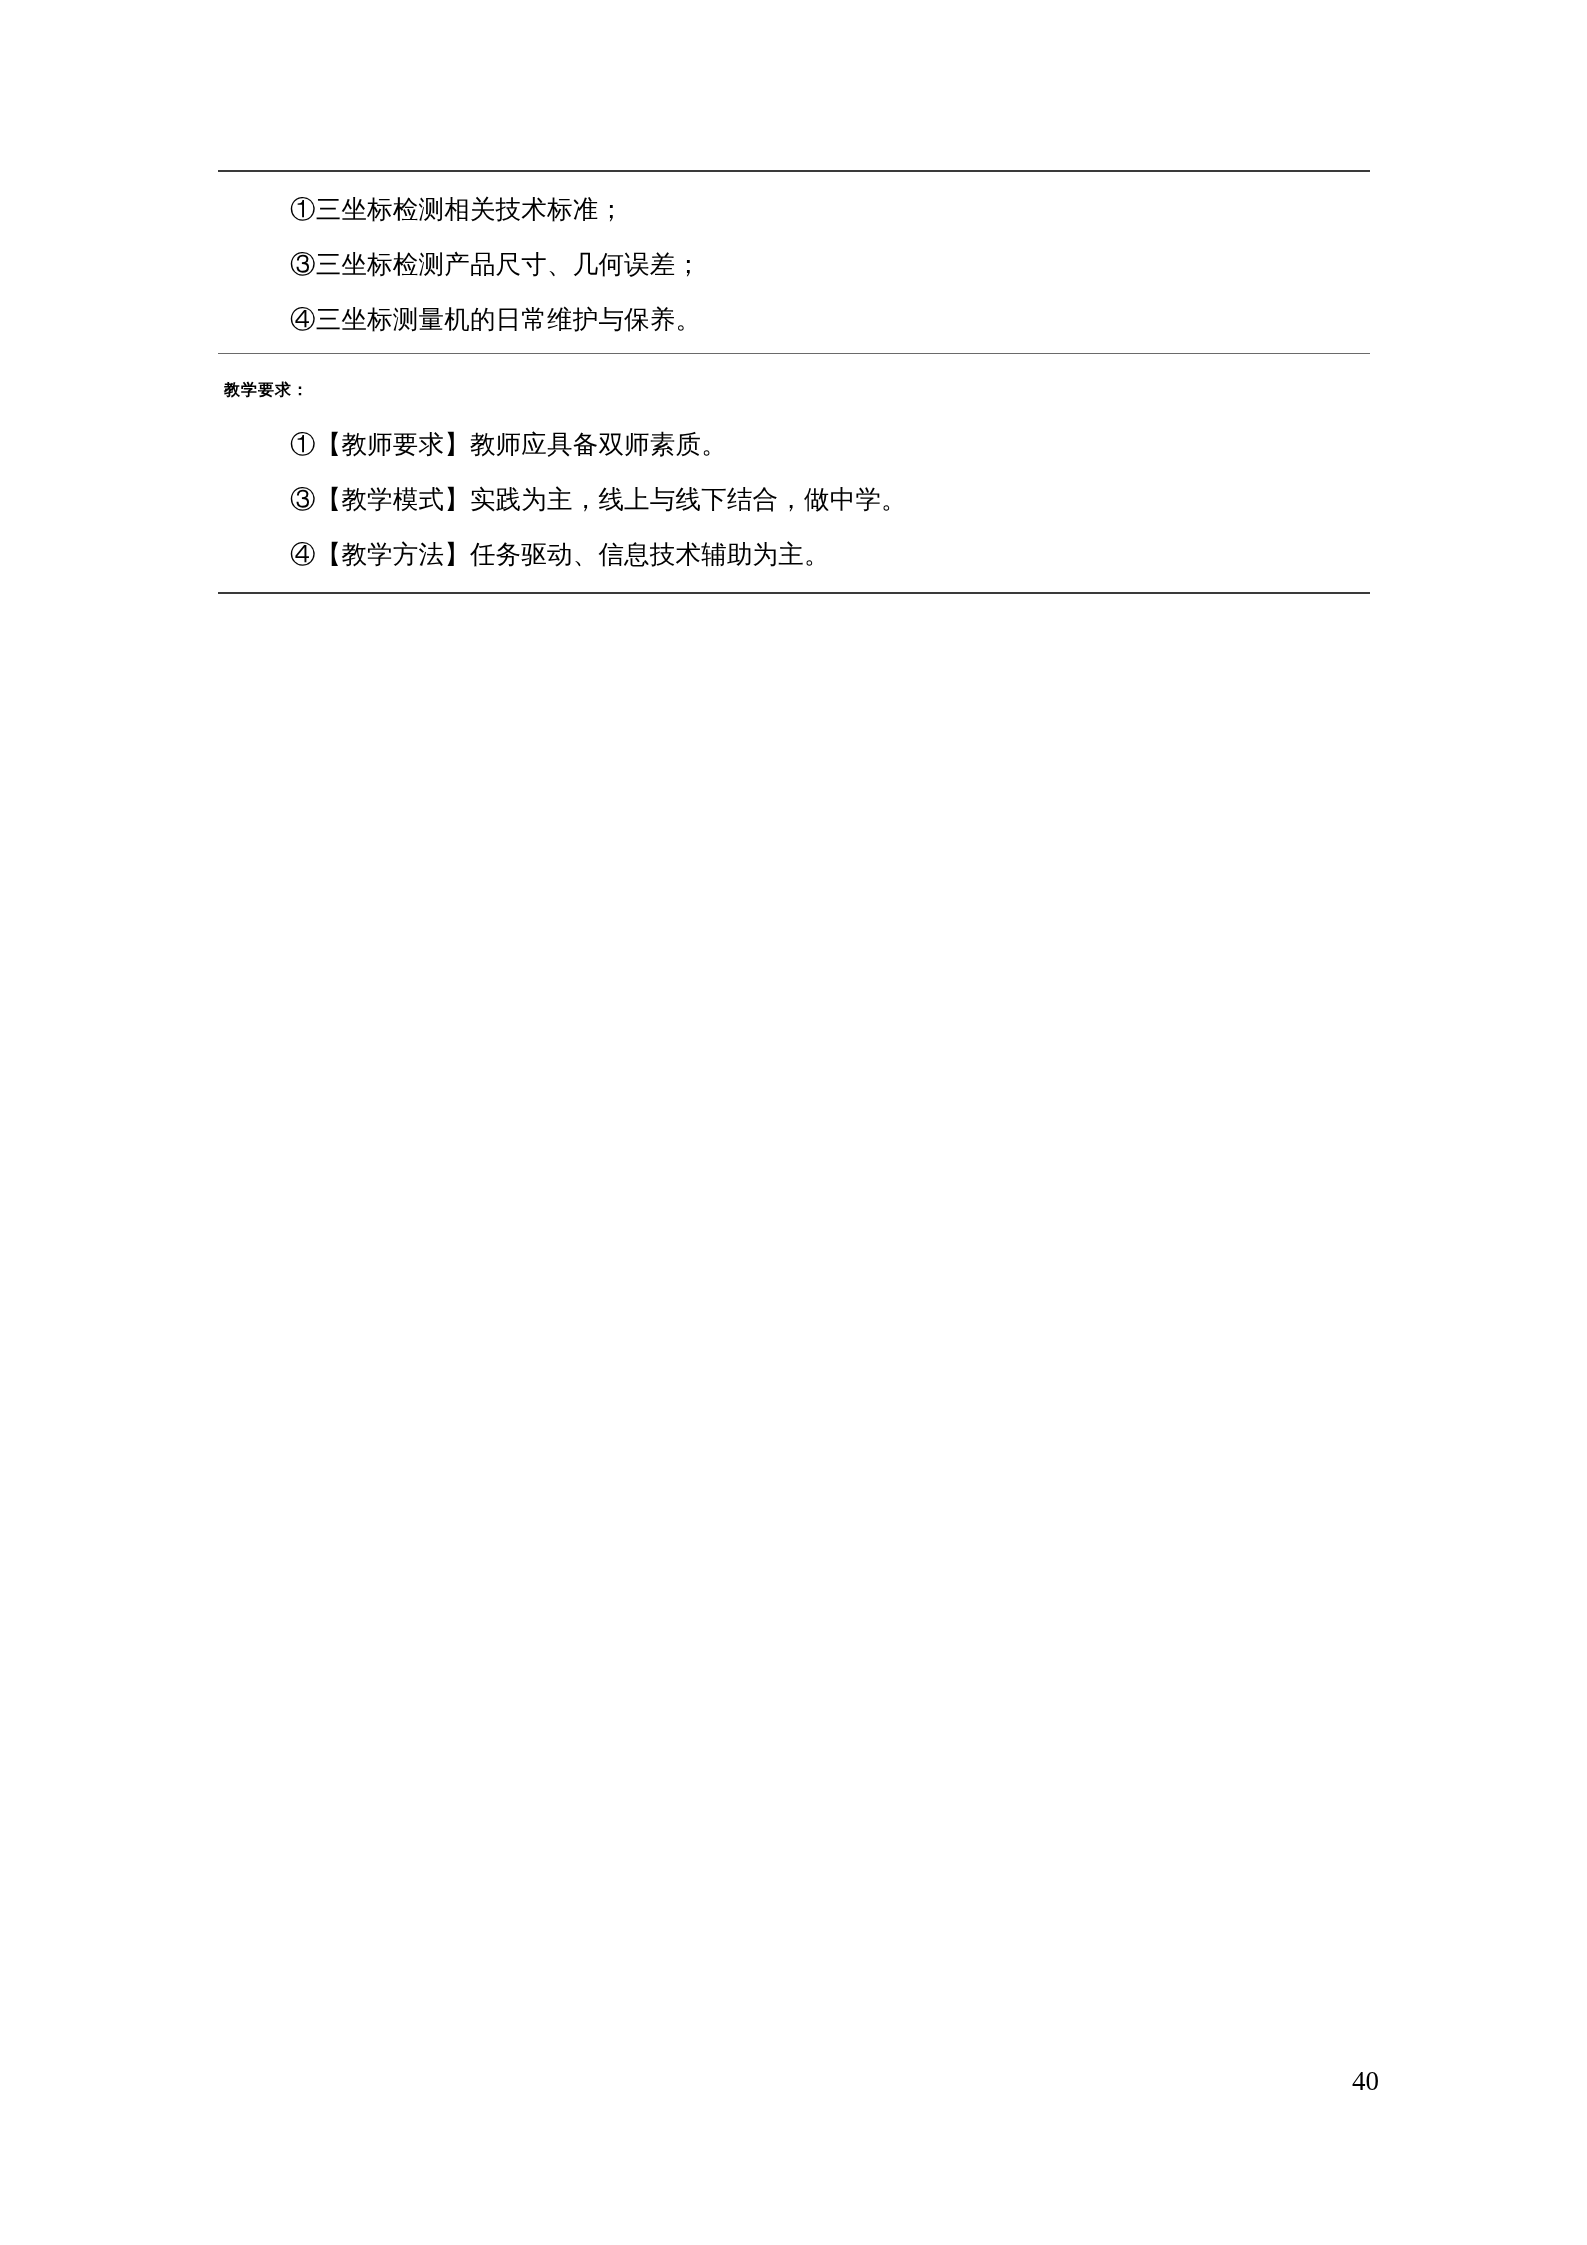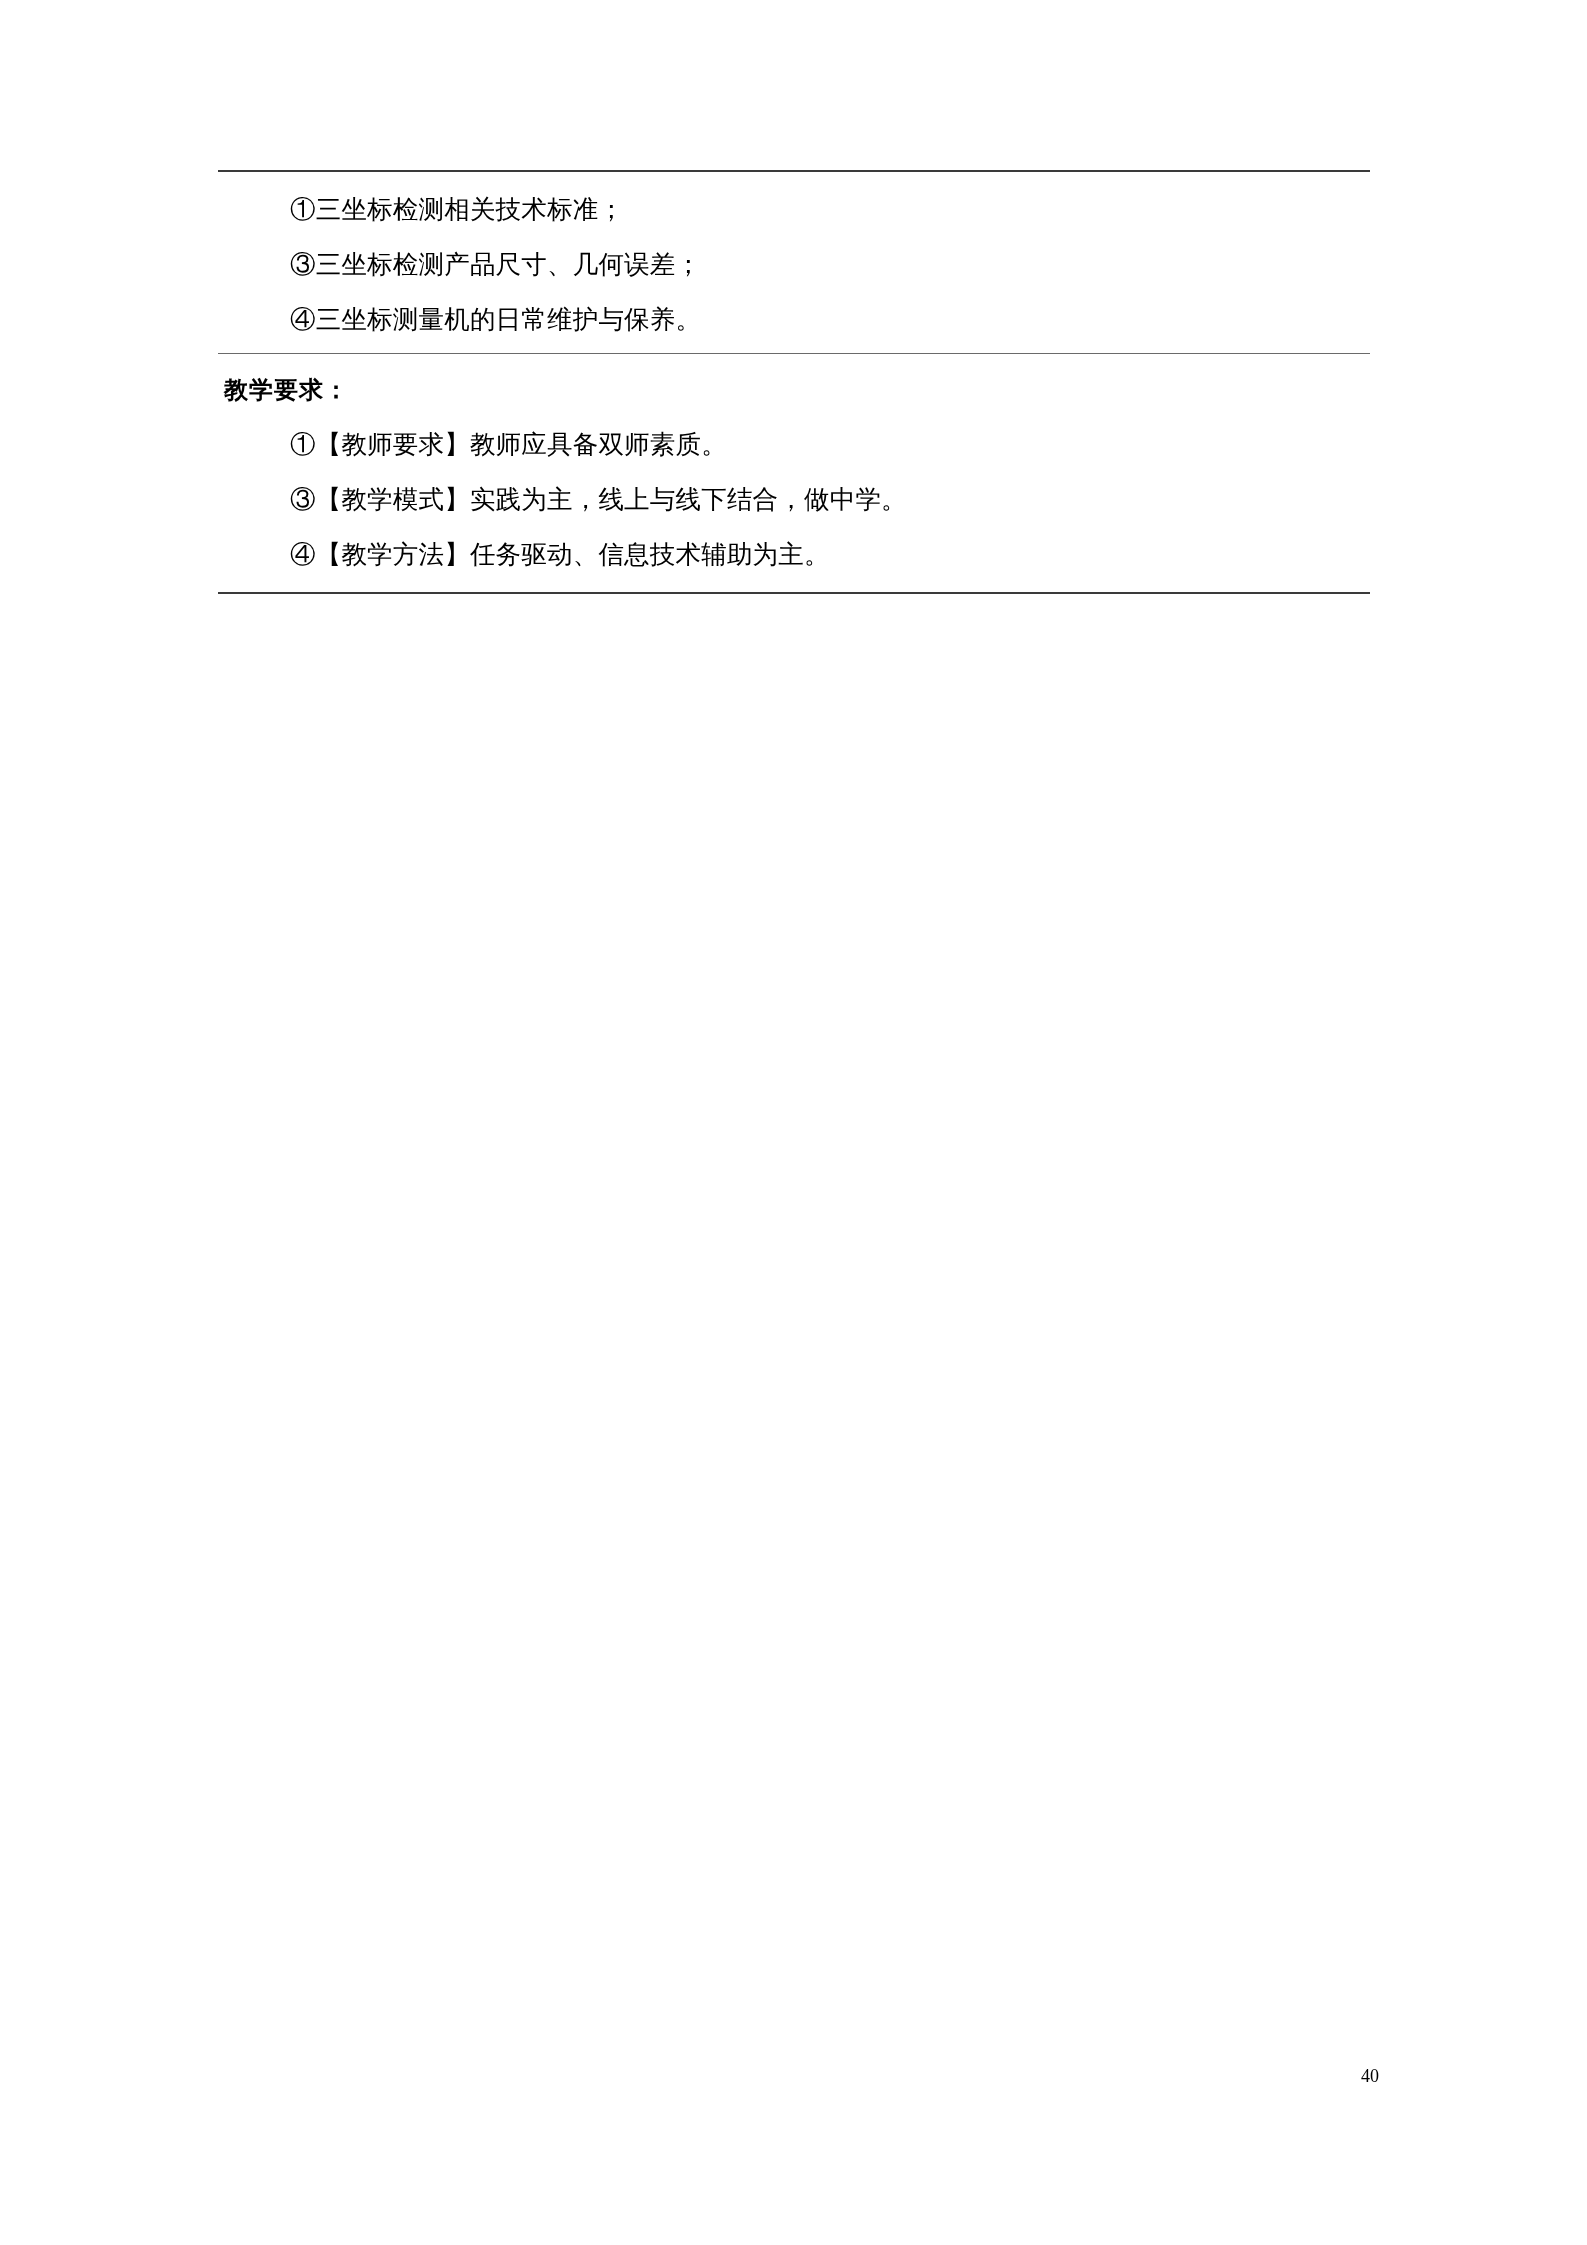--- a/index.html
+++ b/index.html
@@ -44,34 +44,34 @@
   .line {
     font-size: 25.5px;
     line-height: 55px;
     white-space: nowrap;
     letter-spacing: 0.2px;
   }
   .indent {
     padding-left: 72px;
   }
   .section-title {
-    font-size: 24px;
+    font-size: 16px;
     line-height: 55px;
     font-weight: bold;
     font-family: "DejaVu Serif", "Liberation Serif", serif;
     letter-spacing: 1px;
     padding-left: 6px;
   }
   .sect-gap-top { padding-top: 8px; }
   .sect-gap-bot { padding-bottom: 10px; }
   .page-number {
     position: absolute;
     right: 208px;
     top: 2066px;
-    font-size: 18px;
+    font-size: 27px;
     font-family: "Liberation Serif", "DejaVu Serif", serif;
   }
 </style>
 </head>
 <body>
 
 <div class="page">
 
   <div class="doc-body">
 

